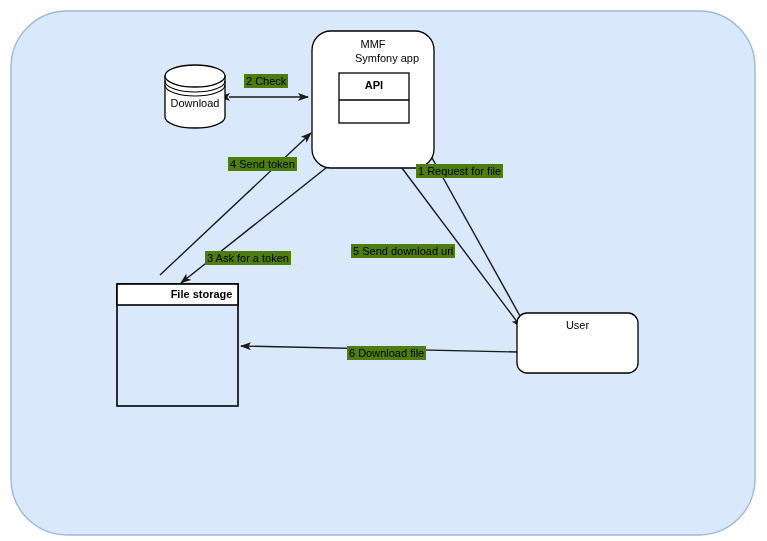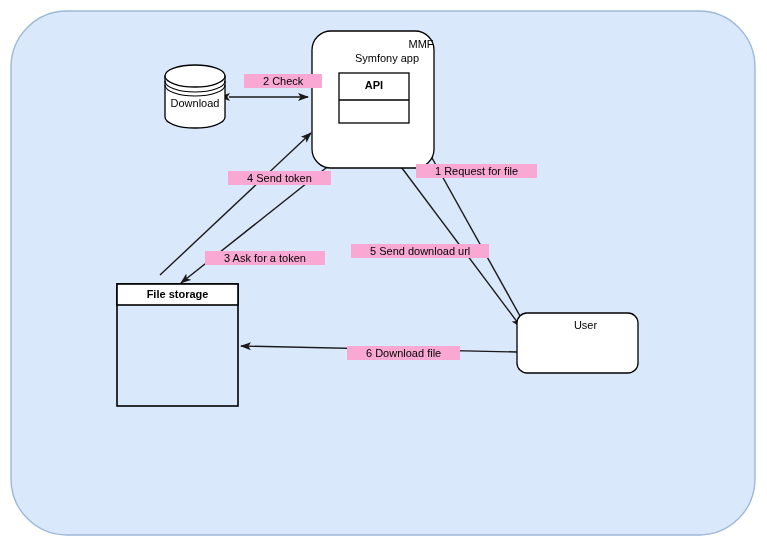--- a/index.html
+++ b/index.html
@@ -30,22 +30,22 @@
     text-align: center;
     line-height: 1.18;
     white-space: pre;
     pointer-events: none;
   }
   .edge-label {
     position: absolute;
     font-family: "Liberation Sans", sans-serif;
     font-size: 11px;
     color: #000000;
-    background: #f9a8d4;
-    padding: 0 19px;
+    background: #4d7c0f;
+    padding: 0 2px;
     white-space: nowrap;
     line-height: 14px;
   }
   .title-11 { font-size: 11px; }
   .title-bold-11 { font-size: 11px; font-weight: bold; }
 </style>
 </head>
 <body>
 
 <div id="canvas">
@@ -98,34 +98,34 @@
       <rect x="117" y="284" width="121" height="21" fill="#ffffff" stroke="#000000" stroke-width="1.6"></rect>
     </g>
 
     <g>
       <rect x="517" y="313" width="121" height="60" rx="10" ry="10" fill="#ffffff" stroke="#000000" stroke-width="1.3"></rect>
     </g>
   </svg>
 
   <div class="node-label title-11" style="left:155px; top:97px; width:80px;">Download</div>
 
-  <div class="node-label title-11" style="left:313px; top:38px; width:120px;margin-left:48px;">MMF</div>
+  <div class="node-label title-11" style="left:313px; top:38px; width:120px;">MMF</div>
   <div class="node-label title-11" style="left:327px; top:52px; width:120px;">Symfony app</div>
 
   <div class="node-label title-bold-11" style="left:339px; top:79px; width:70px;">API</div>
 
-  <div class="node-label title-bold-11" style="left:117px; top:288px; width:121px;">File storage</div>
+  <div class="node-label title-bold-11" style="left:117px; top:288px; width:121px;padding-left:24px;">File storage</div>
 
-  <div class="node-label title-11" style="left:517px; top:319px; width:121px;margin-left:8px;">User</div>
+  <div class="node-label title-11" style="left:517px; top:319px; width:121px;">User</div>
 
   <div class="edge-label" style="left:416px; top:164px;">1 Request for file</div>
 
   <div class="edge-label" style="left:244px; top:74px;">2 Check</div>
 
   <div class="edge-label" style="left:205px; top:251px;">3 Ask for a token</div>
 
-  <div class="edge-label" style="left:228px; top:171px;">4 Send token</div>
+  <div class="edge-label" style="left:228px; top:157px;">4 Send token</div>
 
   <div class="edge-label" style="left:351px; top:244px;text-align:right;">5 Send download url</div>
 
   <div class="edge-label" style="left:347px; top:346px;">6 Download file</div>
 
 </div>
 
 </body></html>

